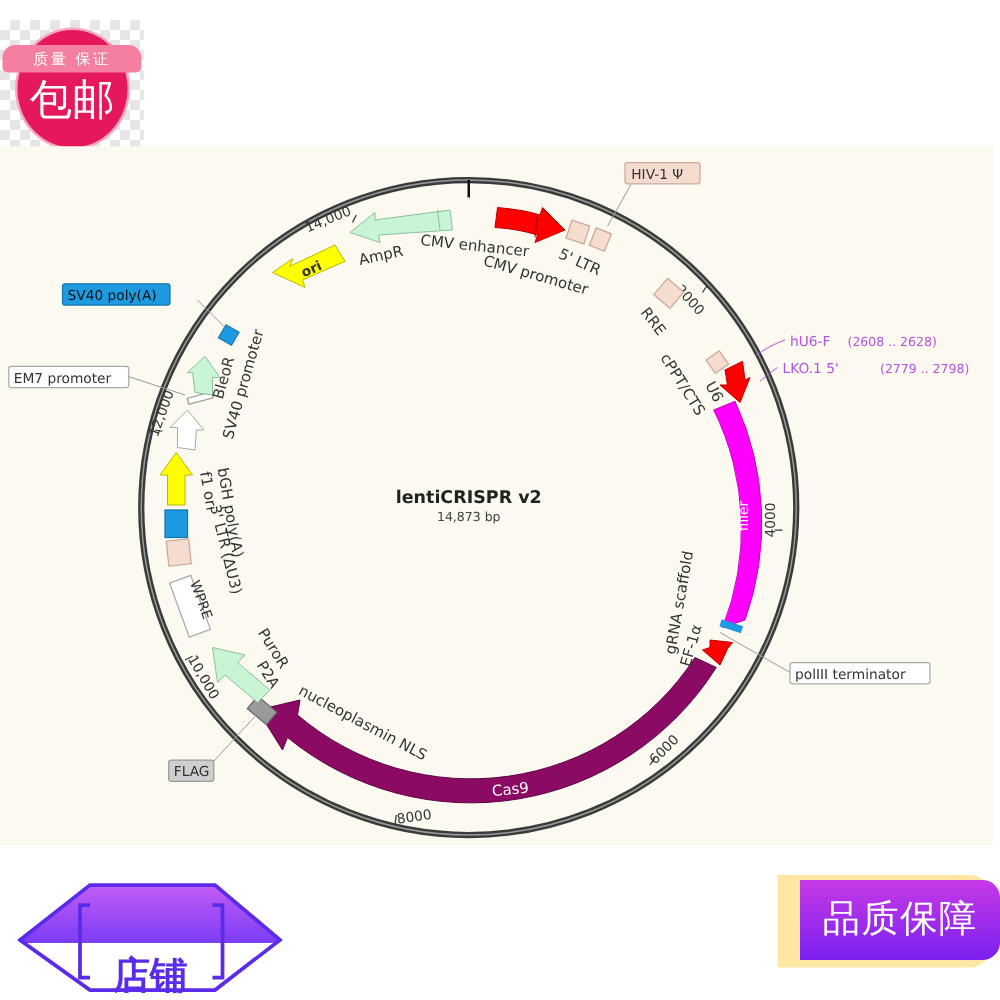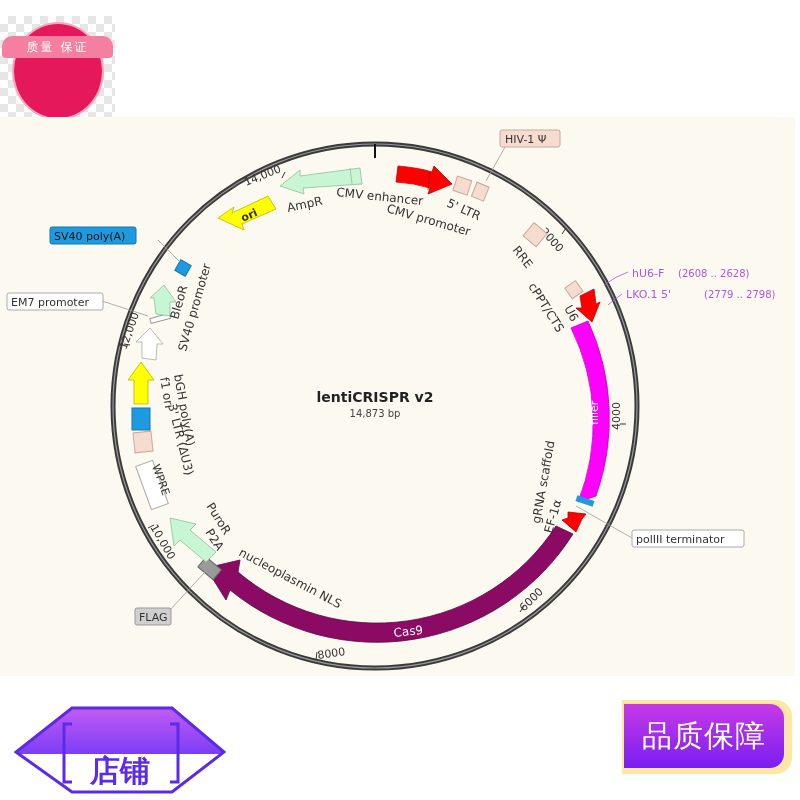--- a/index.html
+++ b/index.html
@@ -9,31 +9,32 @@
     background-size:16px 16px;background-position:0 0,0 8px,8px -8px,-8px 0;background-color:#fff;margin-top:16px;}
   .badge-oval{position:absolute;left:12px;top:6px;width:92px;height:98px;border-radius:50%;background:#e4185a;border:2px solid #f6a7bf;box-sizing:border-box;}
   .badge-ribbon{position:absolute;left:2px;top:20px;width:111px;height:22px;background:#f47fa0;color:#fff;font-size:12px;text-align:center;line-height:22px;border-radius:10px 10px 4px 4px;letter-spacing:2px;}
   .badge-main{position:absolute;left:0;top:44px;width:115px;text-align:center;color:#fff;font-size:34px;line-height:40px;font-family:"DejaVu Sans",sans-serif;}
   .map-panel{position:absolute;left:0;top:117px;width:795px;height:559px;background:#fcf9f0;}
   .map-panel svg{position:absolute;left:0;top:0;}
   .fav{position:absolute;left:14px;top:706px;width:212px;height:88px;}
   .fav svg{position:absolute;left:0;top:0;}
   .fav-line1,.fav-line2{position:absolute;left:0;width:212px;text-align:center;color:#5a2be8;font-size:30px;font-weight:bold;line-height:34px;}
   .fav-line1{top:8px;}
-  .fav-line2{top:48px;}
+  .fav-line2{top:58px;}
   .quality{position:absolute;left:622px;top:700px;width:170px;height:74px;border-radius:0 16px 16px 0;background:#ffe7a3;}
-  .quality-inner{position:absolute;left:2px;top:4px;width:160px;height:64px;border-radius:0 14px 14px 0;background:linear-gradient(#c63ae6,#7a1ff0);color:#fff;font-size:30px;line-height:64px;text-align:center;letter-spacing:1px;}
+  .quality-inner{position:absolute;left:18px;top:4px;width:160px;height:64px;border-radius:0 14px 14px 0;background:linear-gradient(#c63ae6,#7a1ff0);color:#fff;font-size:30px;line-height:64px;text-align:center;letter-spacing:1px;}
   .svgtext{font-family:"DejaVu Sans",sans-serif;}
 </style>
 </head>
 <body>
 
 <div class="badge-top">
   <div class="badge-oval"></div>
   <div class="badge-ribbon">质量 保证</div>
+  <div class="badge-main">包邮</div>
 </div>
 
 <div class="map-panel">
 <svg width="795" height="559" viewBox="0 117 795 559">
 
   <circle cx="375" cy="406" r="262" fill="none" stroke="#3a3a3a" stroke-width="5"></circle>
   <circle cx="375" cy="406" r="262" fill="none" stroke="#9a9a9a" stroke-width="1.2"></circle>
 
   <line x1="375" y1="144" x2="375" y2="158" stroke="#111" stroke-width="2"></line>
 

